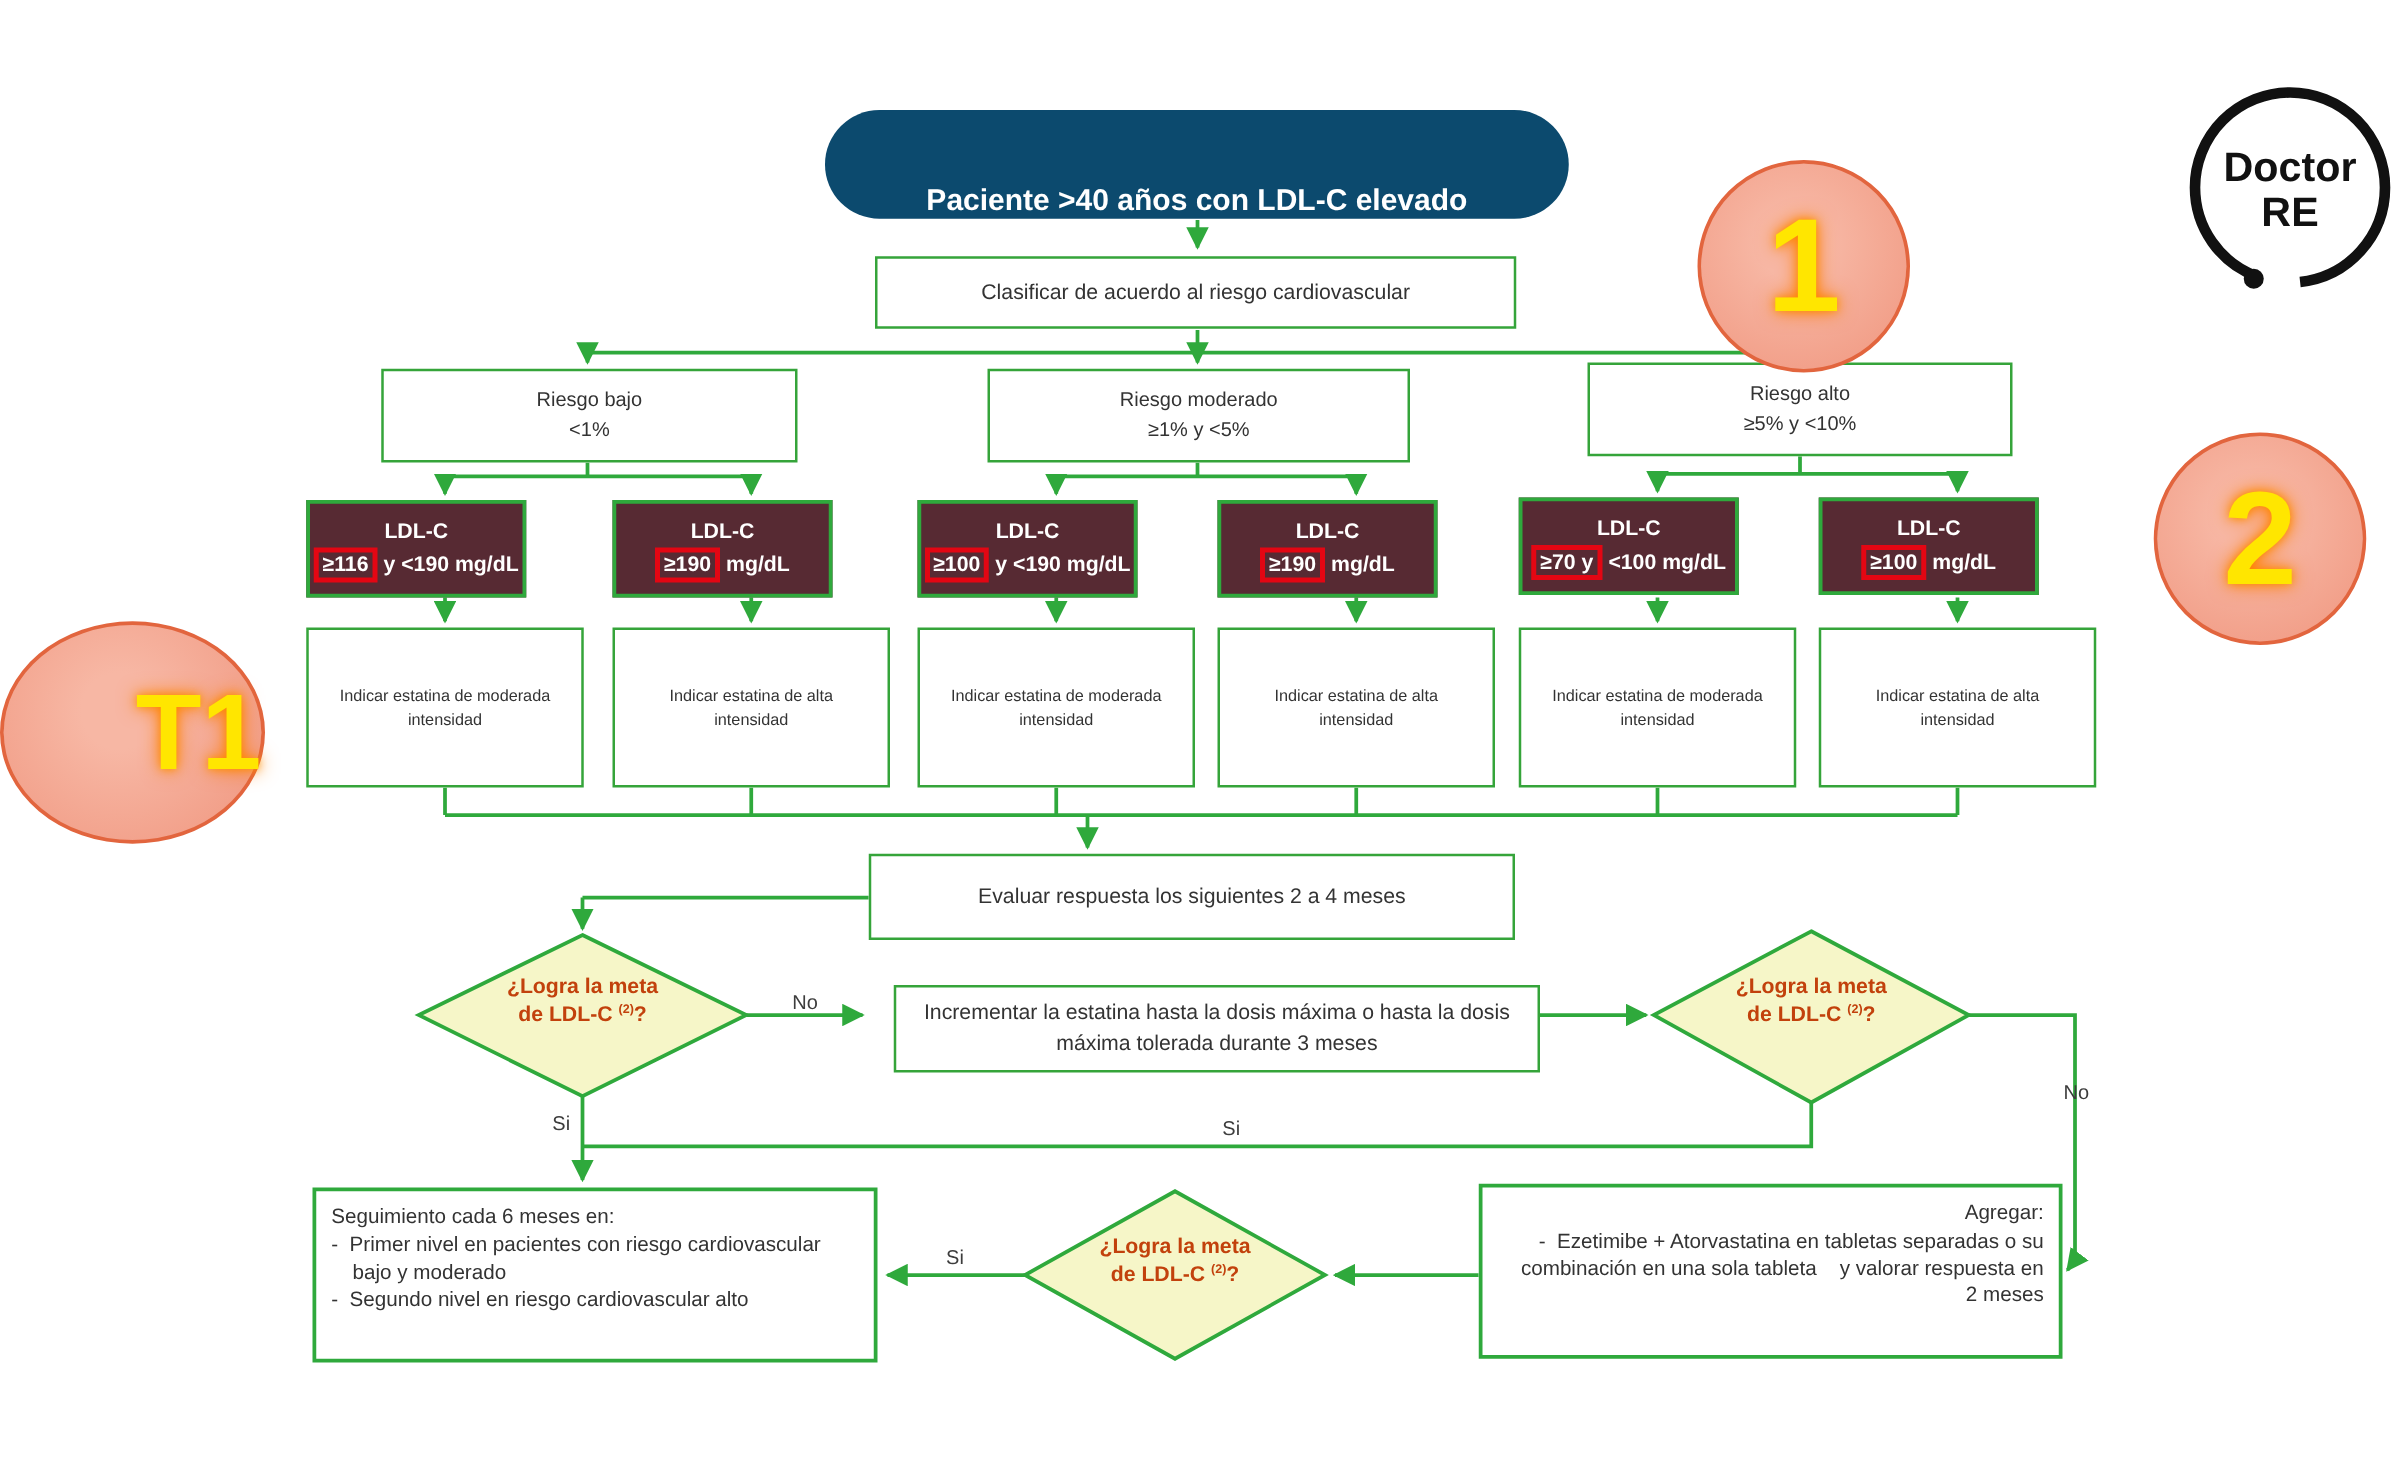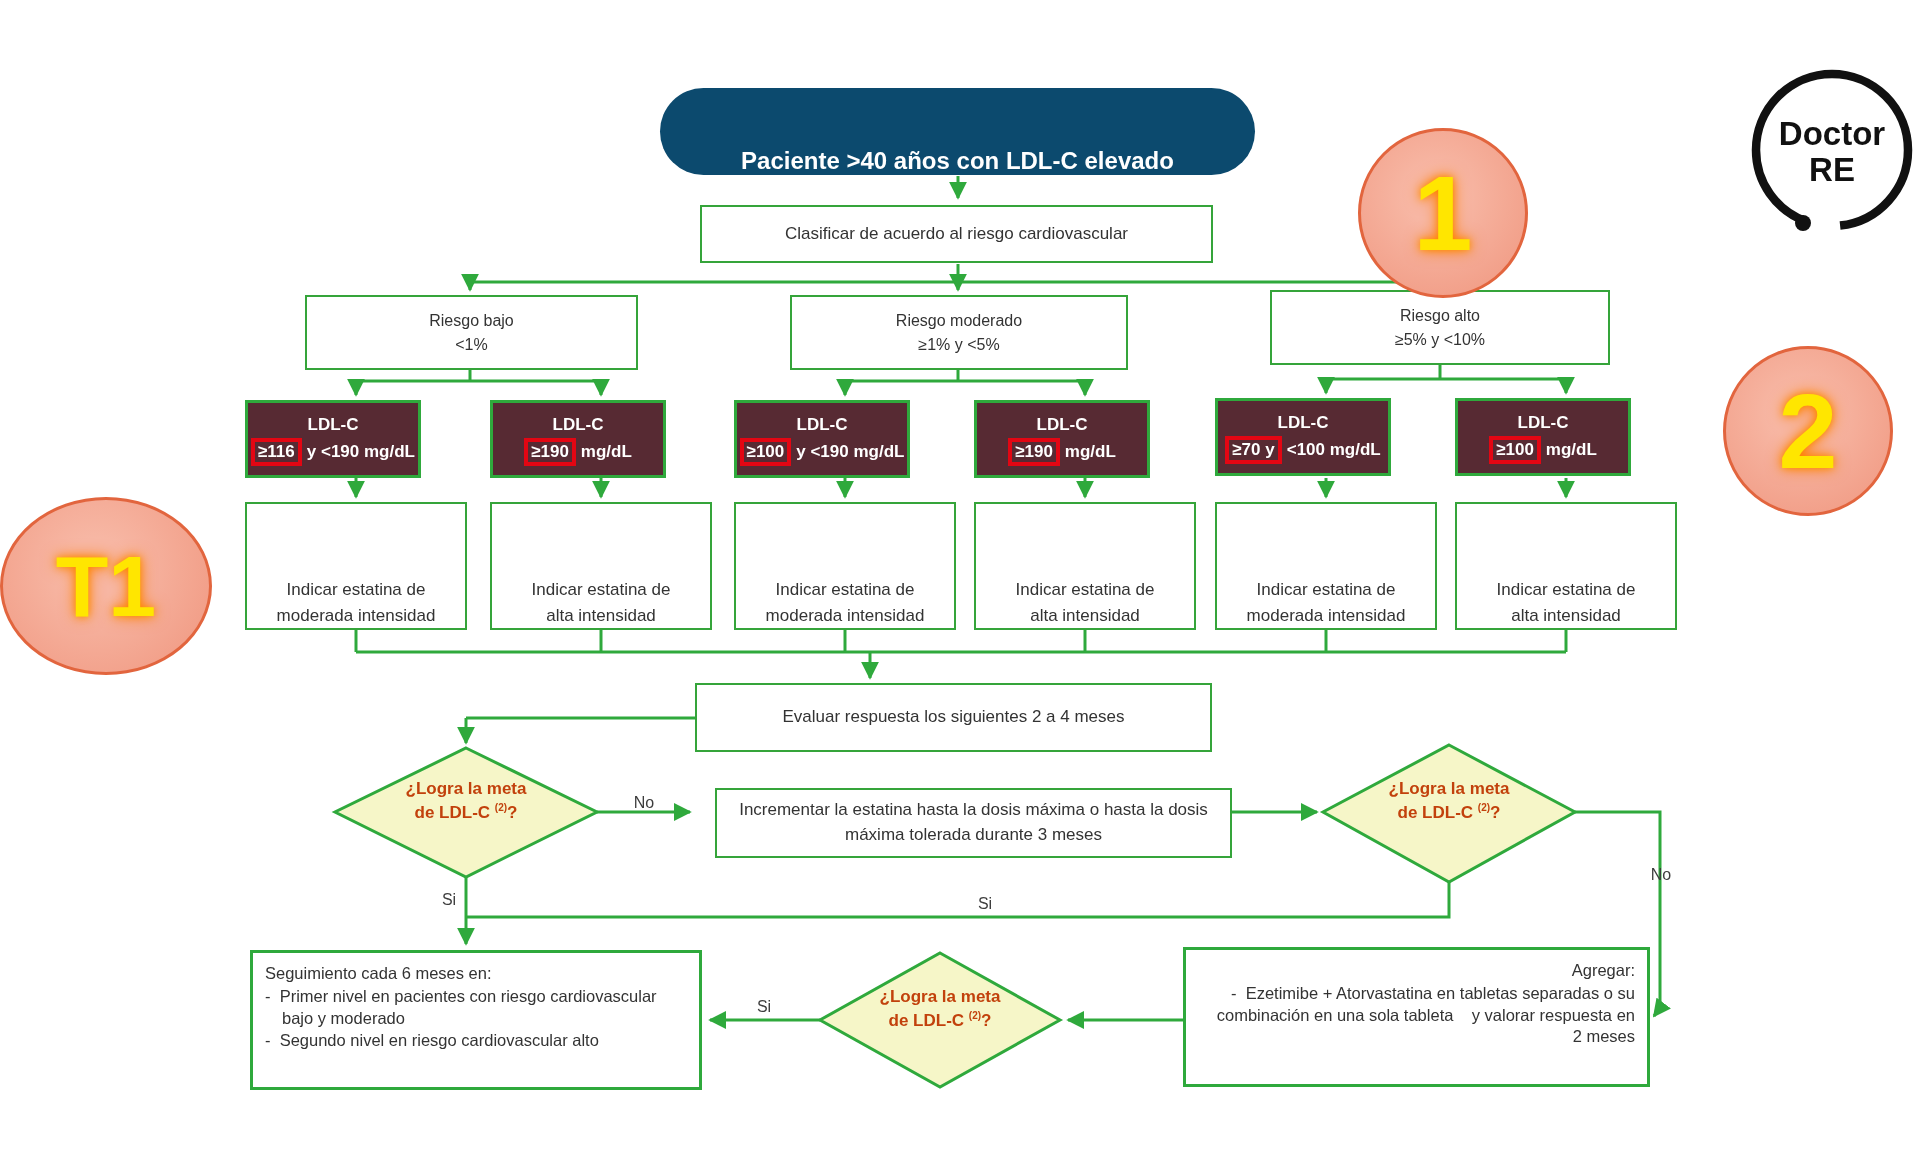--- a/index.html
+++ b/index.html
@@ -9,21 +9,21 @@
   .ln{stroke:#2fa93c;stroke-width:3;fill:none;}
   .dm{fill:#f6f6c8;stroke:#2fa93c;stroke-width:3;}
 
   .node{position:absolute;z-index:2;box-sizing:border-box;display:flex;flex-direction:column;
         align-items:center;justify-content:center;text-align:center;background:#fff;}
   .pill{background:#0c4a6e;color:#fff;border-radius:46px;font-weight:bold;font-size:24px;justify-content:flex-end;}
   .wbox{border:2px solid #35a43a;font-size:16px;line-height:1.45;}
   .ldl{background:#572a33;border:3px solid #2fa93c;color:#fff;font-weight:bold;font-size:17px;
        line-height:1.5;width:176px;height:78px;}
   .hl{display:inline-block;border:4px solid #e30613;padding:0 3px;margin-right:5px;line-height:1.15;}
-  .stat{border:2px solid #35a43a;font-size:17px;line-height:1.5;width:222px;height:128px;padding:0 24px;justify-content:flex-end;}
+  .stat{border:2px solid #35a43a;font-size:13px;line-height:1.5;width:222px;height:128px;padding:0 24px;}
   .dtext{position:absolute;z-index:3;width:220px;text-align:center;font-weight:bold;font-size:17px;
          line-height:1.35;color:#c2410c;}
   .dtext sup{font-size:10px;}
   .flabel{position:absolute;z-index:3;width:40px;text-align:center;font-size:16px;color:#3d3d3d;}
   .bigbox{position:absolute;z-index:2;box-sizing:border-box;background:#fff;border:3px solid #2fa93c;
           font-size:16.5px;line-height:1.32;padding:10px 12px;text-align:left;}
   .bb-item{padding-left:17px;text-indent:-17px;white-space:pre-wrap;margin-top:1px;}
   .abubble{position:absolute;z-index:5;border-radius:50%;display:flex;align-items:center;justify-content:center;
            background:radial-gradient(circle at 45% 40%, #f7b7a4 20%, #f2a08a 75%, #ef977f 100%);
            border:3px solid #e2653e;color:#ffe600;font-weight:bold;
@@ -193,21 +193,21 @@
     <div>Agregar:</div>
     <div class="bb-item">-  Ezetimibe + Atorvastatina en tabletas separadas o su combinación en una sola tableta    y valorar respuesta en 2 meses</div>
   </div>
 
   <div class="abubble" style="left:1358px;top:128px;width:164px;height:164px;font-size:106px;">
     <span>1</span>
   </div>
   <div class="abubble" style="left:1723px;top:346px;width:164px;height:164px;font-size:106px;">
     <span>2</span>
   </div>
-  <div class="abubble" style="left:0px;top:497px;width:206px;height:172px;font-size:86px;">
+  <div class="abubble" style="left:0px;top:497px;width:206px;height:172px;font-size:86px;justify-content:flex-end;">
     <span>T1</span>
   </div>
 
   <svg class="layer" style="left:1745px;top:62px;z-index:5;" width="175" height="176" viewBox="0 0 175 176">
     <circle cx="87" cy="88" r="76" fill="#ffffff" stroke="#111111" stroke-width="8.5" stroke-dasharray="111 35 331.5"></circle>
     <circle cx="58" cy="161" r="8" fill="#111111"></circle>
   </svg>
   <div id="logo-text" style="left:1762px;top:116px;width:140px;">
     <div>Doctor</div>
     <div>RE</div>

